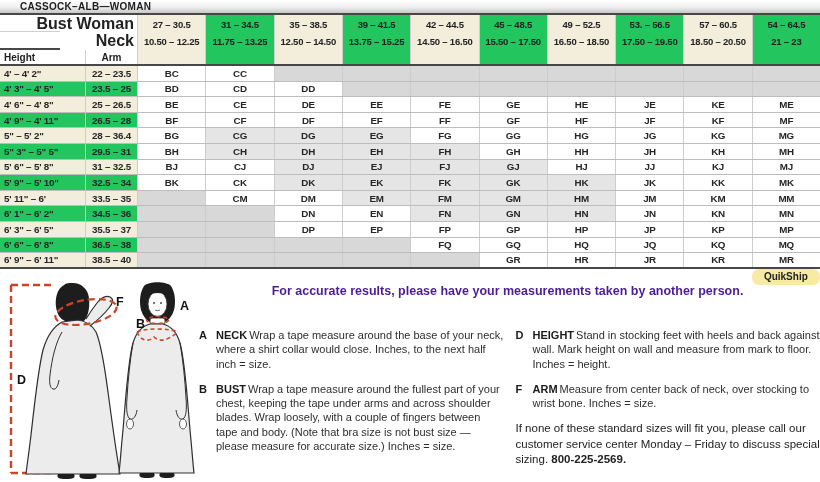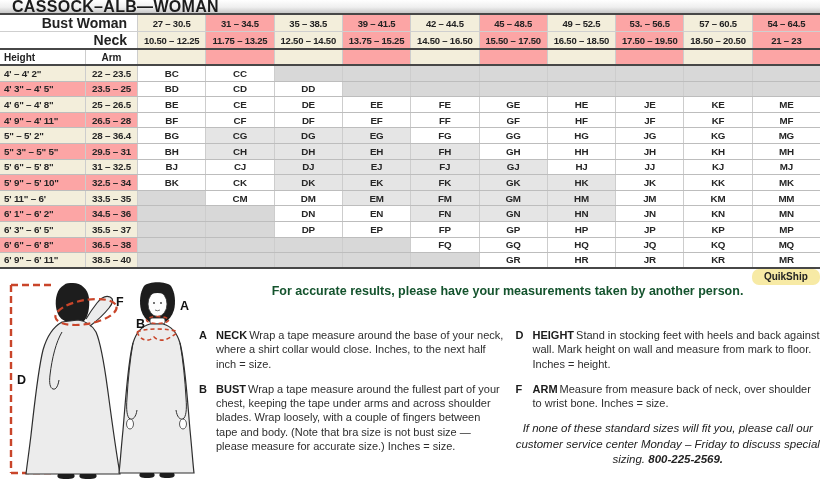--- a/index.html
+++ b/index.html
@@ -1,58 +1,58 @@
 <!DOCTYPE html>
 <html><head>
 <meta charset="utf-8">
 <style>
   html,body{margin:0;padding:0;background:#fff;}
   .sheet{position:relative;width:820px;height:482px;background:#fff;overflow:hidden;
          font-family:"Liberation Sans",sans-serif;color:#222;}
   
   .sizing-table{position:absolute;left:0;top:0;width:820px;}
-  .title-bar{height:13px;display:flex;align-items:center;padding-left:12px;
-    font-size:16px;font-weight:bold;letter-spacing:.3px;color:#1c1c1c;
+  .title-bar{height:13px;display:flex;align-items:center;padding-left:20px;
+    font-size:10px;font-weight:bold;letter-spacing:.3px;color:#1c1c1c;
     background:linear-gradient(to bottom,#ffffff 0%,#efefef 55%,#c7c7c7 100%);
     border-bottom:2px solid #474747;}
   .hdr{position:relative;border-bottom:2px solid #474747;}
   .hrow{display:grid;grid-template-columns:60px 77px repeat(10,1fr);height:16px;}
   .hrow.first{border-bottom:1px solid #cfcfcf;}
   .fits-cell{position:absolute;left:0;top:0;width:60px;height:32px;background:#dbd6bf;
     display:flex;align-items:center;justify-content:center;font-size:10px;font-weight:bold;}
   .hlabel{grid-column:2;display:flex;align-items:center;justify-content:flex-end;
-    padding-right:10px;font-size:14px;font-weight:bold;background:#fff;white-space:nowrap;}
+    padding-right:3px;font-size:16px;font-weight:bold;background:#fff;white-space:nowrap;}
   .hc{display:flex;align-items:center;justify-content:center;font-size:9.5px;font-weight:bold;
     letter-spacing:-.2px;white-space:nowrap;border-left:1px solid #cdcdcd;}
-  .c{background:#f3eedb}.w{background:#fca5a5}
+  .c{background:#f3eedb}.w{background:#22c55e}
   .stripe-row{display:grid;grid-template-columns:85px 52px repeat(10,1fr);height:14px;
     border-bottom:2px solid #474747;}
   .stripe-row .lab{display:flex;align-items:center;font-size:10px;font-weight:bold;background:#fff;}
   .stripe-row .lab.h{padding-left:4px;}
   .stripe-row .lab.a{justify-content:center;border-left:1px solid #cdcdcd;}
   .brow{display:grid;grid-template-columns:85px 52px repeat(10,1fr);height:15.6px;
     border-bottom:1px solid #bdbdbd;box-sizing:border-box;}
   .brow.last{border-bottom:2px solid #474747;}
   .bc{display:flex;align-items:center;justify-content:center;font-size:9.8px;font-weight:bold;
     white-space:nowrap;border-left:1px solid #cdcdcd;letter-spacing:-.2px;color:#262626;}
   .bc.hcol{justify-content:flex-start;padding-left:4px;border-left:none;}
   .std{background:#ffffff}.qk{background:#e5e5e5}.na{background:#d8d8d8}
   .qs-row{display:grid;grid-template-columns:85px 52px repeat(10,1fr);height:16px;}
   .qs-cell{grid-column:12;background:#f7eaa5;display:flex;align-items:center;justify-content:center;
     font-size:10px;font-weight:bold;border-radius:7px;}
   
   .figure-wrap{position:absolute;left:2px;top:280px;width:197px;height:200px;}
   .notes{position:absolute;left:195px;top:284px;width:625px;text-align:center;
-    font-size:12.5px;font-weight:bold;line-height:1.25;color:#14532d;}
+    font-size:12.5px;font-weight:bold;line-height:1.25;color:#4c1d95;}
   .cols{position:absolute;left:199px;top:328px;width:621px;display:flex;gap:12px;}
   .col{flex:1;}
   .instr{display:flex;margin-bottom:11px;font-size:11px;line-height:1.3;color:#2e2e2e;}
   .instr .pletter{width:17px;font-weight:bold;flex:none;color:#1b1b1b;}
   .instr b{margin-right:2px;color:#1b1b1b;}
-  .special{margin-top:4px;font-style:italic;font-size:11.5px;line-height:1.32;color:#222;text-align:center;}
+  .special{margin-top:4px;font-size:11.5px;line-height:1.32;color:#222;}
   .special b{font-weight:bold;}
 </style>
 </head>
 <body>
 
 <div class="sheet">
 
   <div class="sizing-table">
     <div class="title-bar">CASSOCK–ALB—WOMAN</div>
 
@@ -354,19 +354,19 @@
         <span class="pbody"><b>BUST</b><span>Wrap a tape measure around the fullest part of your chest, keeping the tape under arms and across shoulder blades. Wrap loosely, with a couple of fingers between tape and body. (Note that bra size is not bust size — please measure for accurate size.) Inches = size.</span></span>
       </div>
     </div>
     <div class="col">
       <div class="instr">
         <span class="pletter">D</span>
         <span class="pbody"><b>HEIGHT</b><span>Stand in stocking feet with heels and back against wall. Mark height on wall and measure from mark to floor. Inches = height.</span></span>
       </div>
       <div class="instr">
         <span class="pletter">F</span>
-        <span class="pbody"><b>ARM</b><span>Measure from measure back of neck, over shoulder to wrist bone. Inches = size.</span></span>
+        <span class="pbody"><b>ARM</b><span>Measure from center back of neck, over stocking to wrist bone. Inches = size.</span></span>
       </div>
       <div class="special"><span>If none of these standard sizes will fit you, please call our customer service center Monday – Friday to discuss special sizing. </span><b>800-225-2569.</b></div>
     </div>
   </div>
 
 </div>
 
 </body></html>

